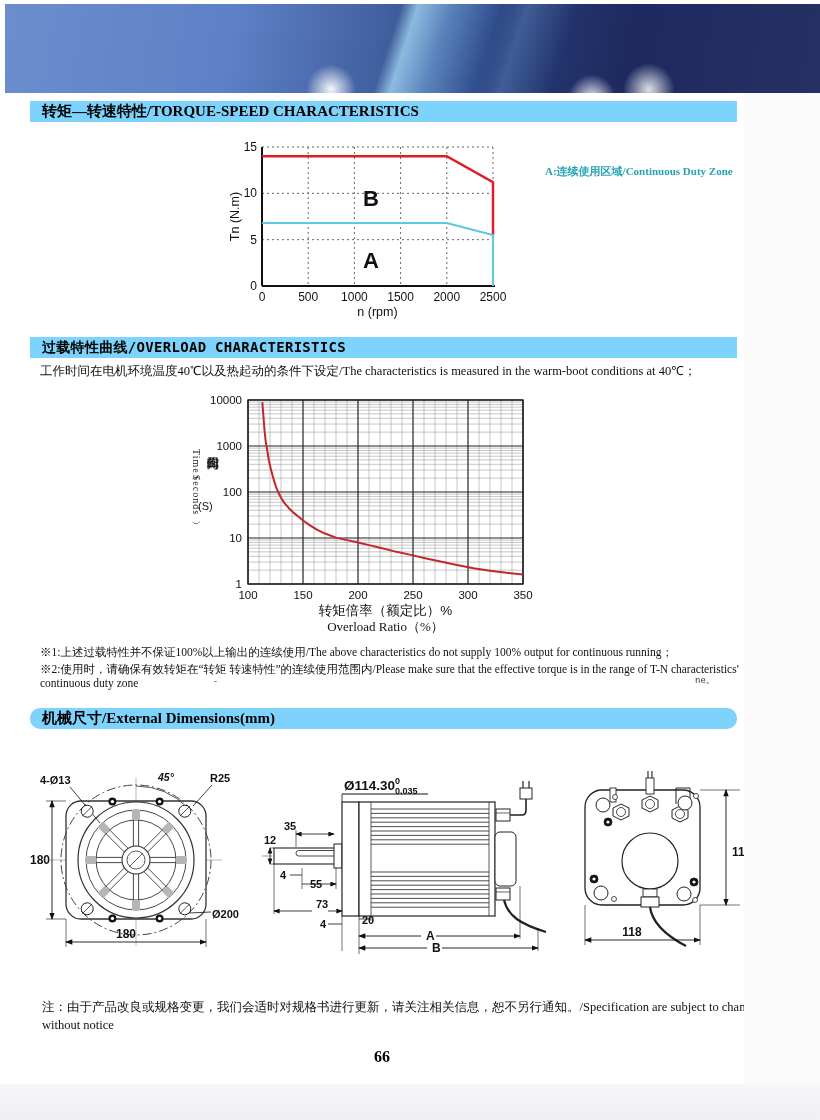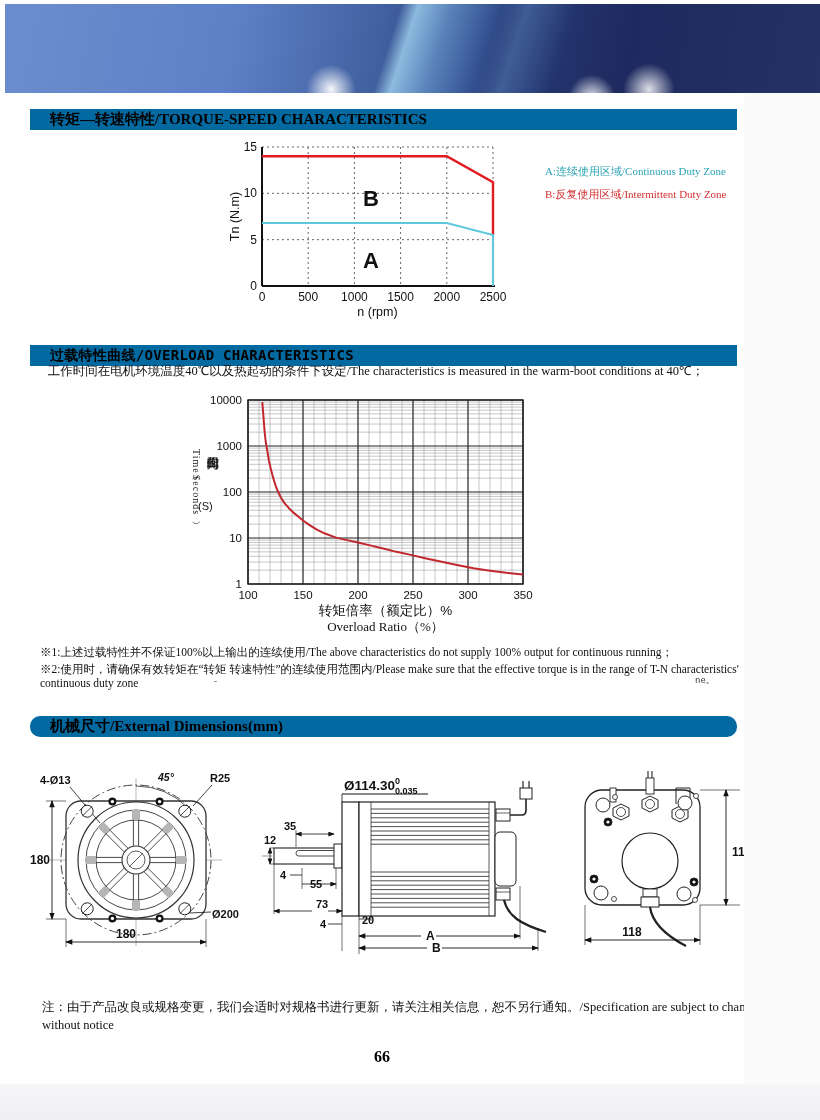--- a/index.html
+++ b/index.html
@@ -12,31 +12,31 @@
   
   .banner{position:absolute;left:5px;top:4px;width:815px;height:89px;
     background:
       radial-gradient(circle at 40% 96%, rgba(255,255,255,.95) 0%, rgba(255,255,255,0) 5%),
       radial-gradient(circle at 72% 106%, rgba(255,255,255,.9) 0%, rgba(255,255,255,0) 4%),
       radial-gradient(circle at 79% 96%, rgba(255,255,255,.85) 0%, rgba(255,255,255,0) 4%),
       linear-gradient(108deg, rgba(255,255,255,0) 47%, rgba(160,210,240,.8) 49%, rgba(120,175,225,.55) 53%, rgba(80,130,200,.3) 58%, rgba(255,255,255,0) 61%),
       linear-gradient(108deg, rgba(255,255,255,0) 59%, rgba(110,160,215,.35) 62%, rgba(255,255,255,0) 68%),
       linear-gradient(100deg, #6c8dcd 0%, #5e80c7 28%, #41609f 46%, #283c78 60%, #1e2a5f 76%, #253165 100%);}
   
-  .secbar{position:absolute;left:30px;width:707px;height:21px;background:#0369a1;
-          display:flex;align-items:center;padding-left:20px;box-sizing:border-box;
-          font-weight:bold;font-size:15px;color:#000;margin-top:8px;}
+  .secbar{position:absolute;left:30px;width:707px;height:21px;background:#7dd3fc;
+          display:flex;align-items:center;padding-left:12px;box-sizing:border-box;
+          font-weight:bold;font-size:15px;color:#000;}
   .secbar.serif{font-family:"Liberation Serif",serif;}
   .secbar.mono{font-family:"DejaVu Sans Mono",monospace;font-size:14px;letter-spacing:.3px;text-align:right;}
   
   #torque-chart{position:absolute;left:228px;top:139px;width:290px;height:180px;}
   #overload-chart{position:absolute;left:178px;top:384px;width:395px;height:250px;}
   .legend{position:absolute;left:545px;top:160px;font-family:"Liberation Serif",serif;
-          font-weight:normal;font-size:11px;line-height:23px;}
-  .subtitle{position:absolute;left:40px;top:362px;width:664px;text-align:right;
+          font-weight:bold;font-size:11px;line-height:23px;}
+  .subtitle{position:absolute;left:40px;top:362px;width:664px;text-align:left;
           font-family:"Liberation Serif",serif;font-size:12.5px;color:#111;}
   .note{position:absolute;left:40px;width:700px;text-align:left;
         font-family:"Liberation Serif",serif;font-size:11.5px;color:#111;}
   .stray{position:absolute;font-family:"Liberation Serif",serif;font-size:9px;color:#333;}
   .vtext{position:absolute;writing-mode:vertical-rl;font-family:"Liberation Serif",serif;color:#111;}
   .axis-label{position:absolute;text-align:center;color:#111;}
   
   svg text{font-family:"Liberation Sans",sans-serif;fill:#111;}
   .dwg{position:absolute;}
   
@@ -81,21 +81,20 @@
         <text x="126.4" y="162" font-size="12" text-anchor="middle">1000</text>
         <text x="172.6" y="162" font-size="12" text-anchor="middle">1500</text>
         <text x="218.8" y="162" font-size="12" text-anchor="middle">2000</text>
         <text x="265" y="162" font-size="12" text-anchor="middle">2500</text>
         <text x="149.5" y="177" font-size="12.5" text-anchor="middle">n (rpm)</text>
         <text x="11" y="77.5" font-size="12.5" text-anchor="middle" transform="rotate(-90 11 77.5)">Tn (N.m)</text>
       </svg></div>
 
   <div class="legend">
     <div style="color:#29a2b4;">A:连续使用区域/Continuous Duty Zone</div>
-    <div style="color:#d32f2f;">B:反复使用区域/Intermittent Duty Zone</div>
   </div>
 
   <div class="secbar mono" style="top:337px;">
     <span>过载特性曲线/OVERLOAD CHARACTERISTICS</span>
   </div>
 
   <div class="subtitle">工作时间在电机环境温度40℃以及热起动的条件下设定/The characteristics is measured in the warm-boot conditions at 40℃；</div>
 
   <div id="overload-chart"><svg width="395" height="250" viewBox="0 0 395 250">
         <line x1="81" y1="16" x2="81" y2="200" stroke="#999" stroke-width="0.55"></line>

